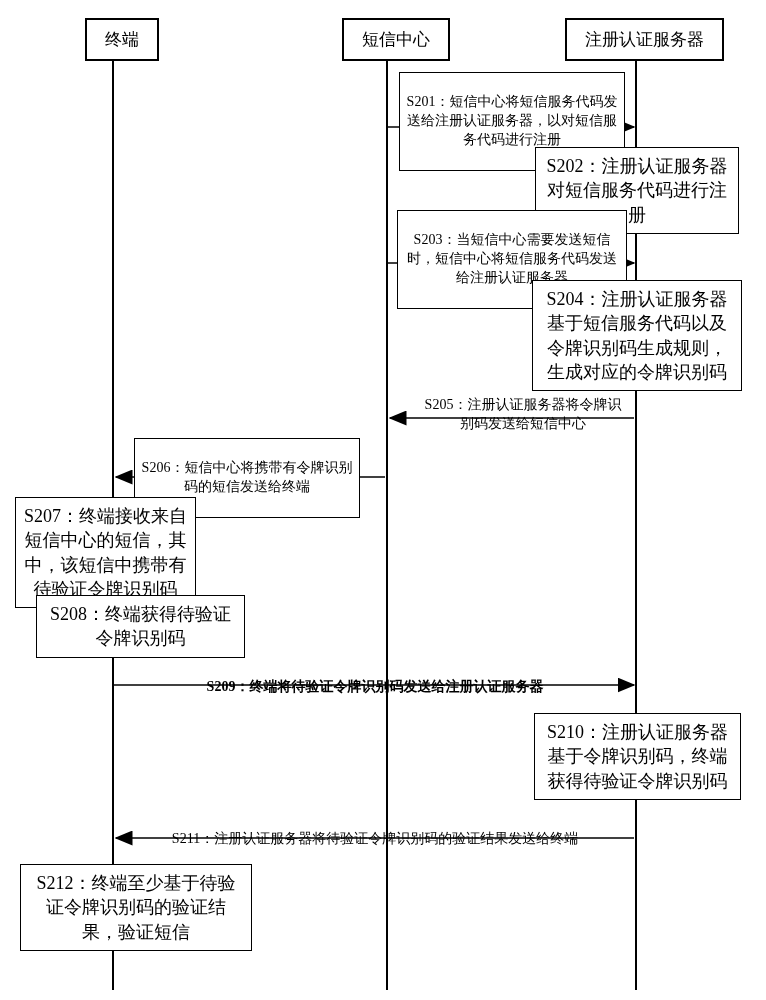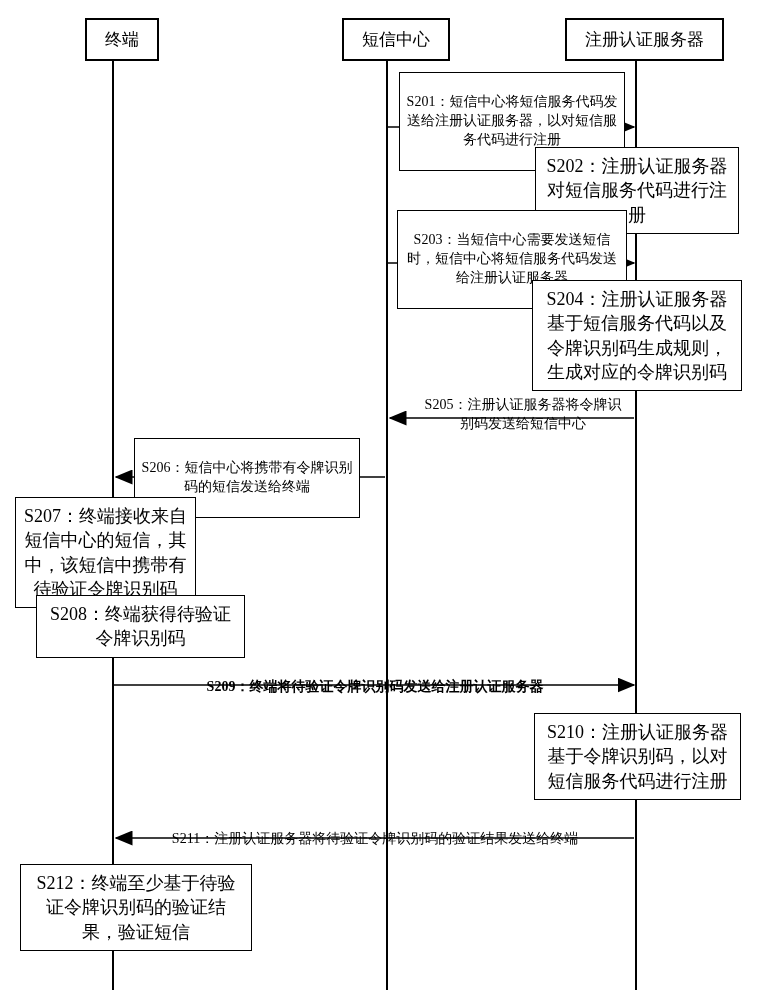--- a/index.html
+++ b/index.html
@@ -98,17 +98,17 @@
 <div class="msg-label noborder" style="left:418px; top:384px; width:210px;">S205：注册认证服务器将令牌识别码发送给短信中心</div>
 
 <div class="msg-label" style="left:134px; top:438px; width:226px;">S206：短信中心将携带有令牌识别码的短信发送给终端</div>
 
 <div class="step-box" style="left:15px; top:497px; width:181px;">S207：终端接收来自短信中心的短信，其中，该短信中携带有待验证令牌识别码</div>
 
 <div class="step-box" style="left:36px; top:595px; width:209px;">S208：终端获得待验证令牌识别码</div>
 
 <div class="msg-label noborder" style="left:200px; top:666px; width:350px;font-weight:bold;">S209：终端将待验证令牌识别码发送给注册认证服务器</div>
 
-<div class="step-box" style="left:534px; top:713px; width:207px;">S210：注册认证服务器基于令牌识别码，以对短信服务代码进行注册</div>
+<div class="step-box" style="left:534px; top:713px; width:207px;">S210：注册认证服务器基于令牌识别码，终端获得待验证令牌识别码</div>
 
 <div class="msg-label noborder" style="left:150px; top:818px; width:450px;">S211：注册认证服务器将待验证令牌识别码的验证结果发送给终端</div>
 
 <div class="step-box" style="left:20px; top:864px; width:232px;">S212：终端至少基于待验证令牌识别码的验证结果，验证短信</div>
 
 </body></html>

